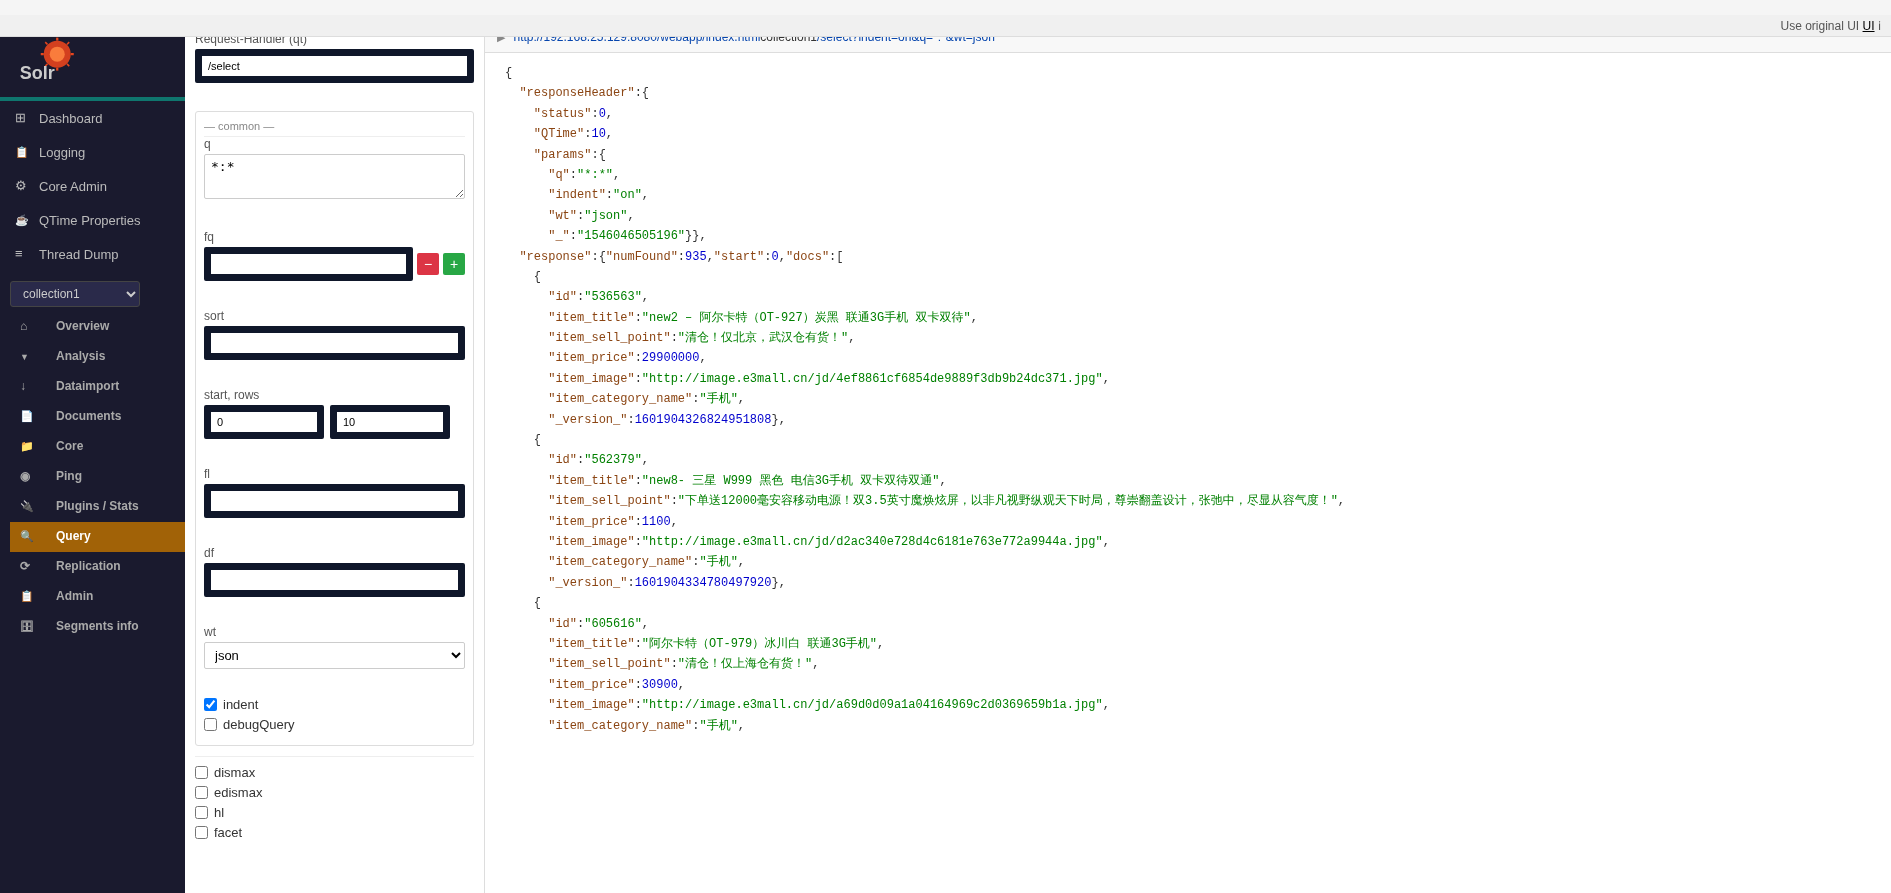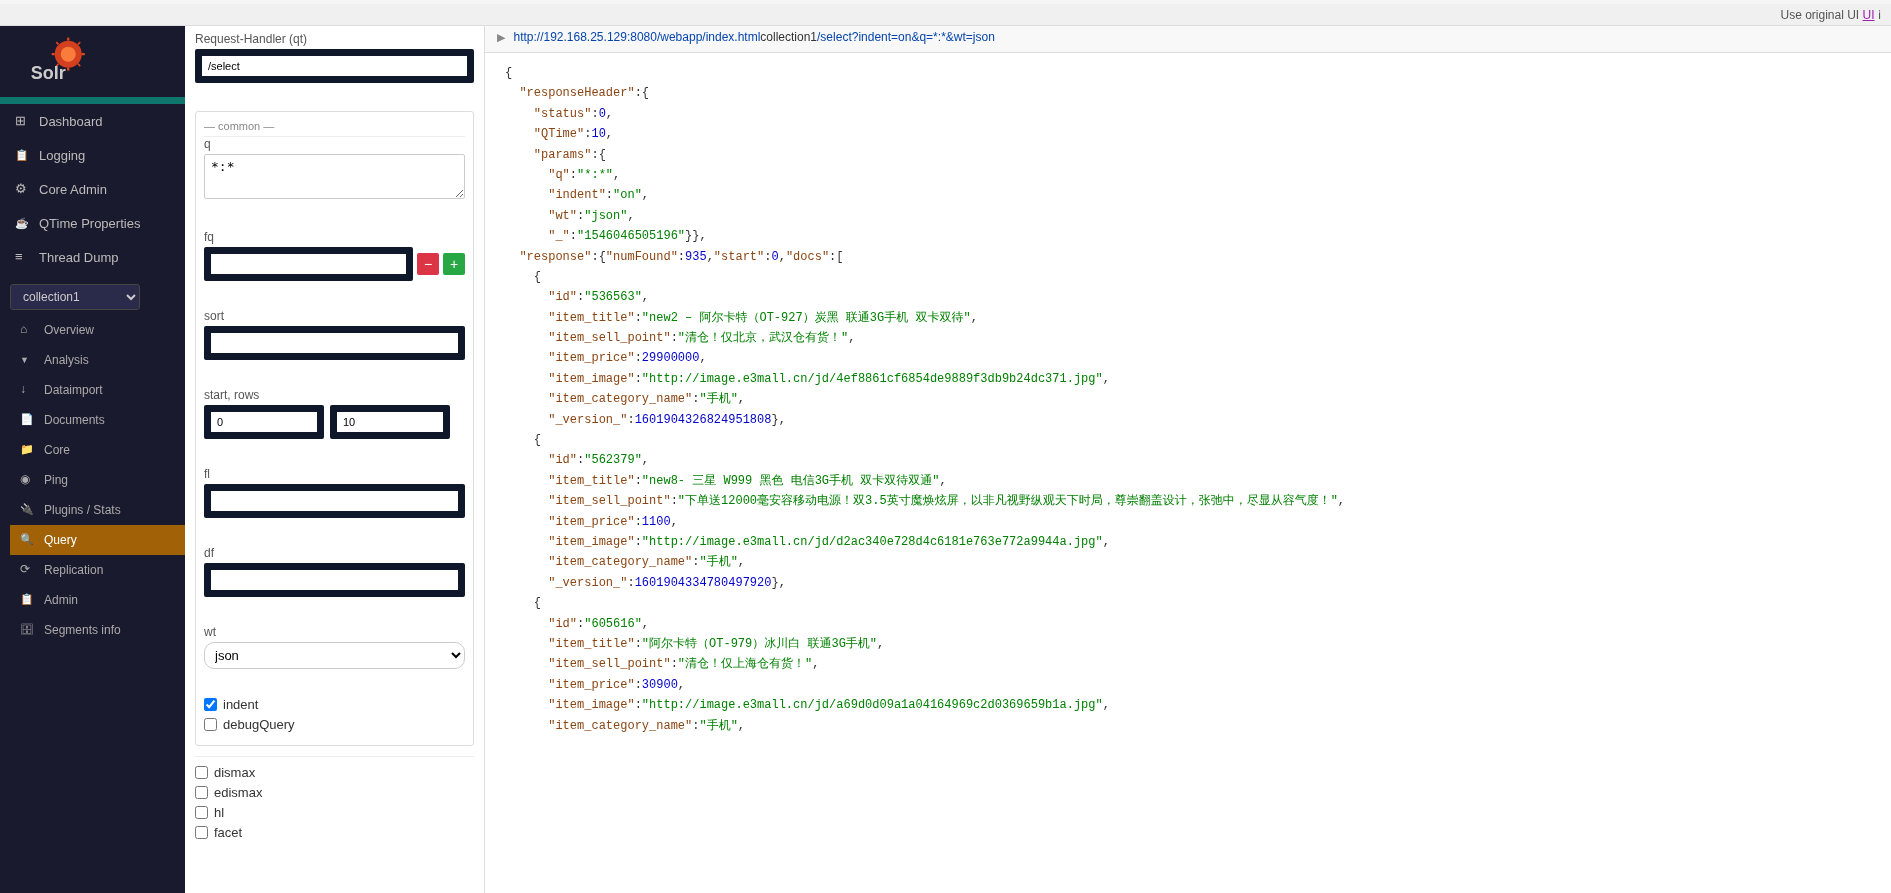--- a/index.html
+++ b/index.html
@@ -1,38 +1,38 @@
 <!DOCTYPE html>
 <html><head>
   <meta charset="utf-8">
   <style>
     * { box-sizing: border-box; margin: 0; padding: 0; }
     body { font-family: Arial, sans-serif; font-size: 13px; background: #f5f5f5; color: #333; height: 893px; overflow: hidden; }
 
     .top-bar {
-      position: fixed; top: 4px; right: 0; left: 0; height: 22px;
+      position: fixed; top: 15px; right: 0; left: 0; height: 22px;
       background: #f0f0f0; border-bottom: 1px solid #ddd;
       display: flex; align-items: center; justify-content: flex-end;
       padding: 0 10px; font-size: 12px; color: #555; z-index: 100;
     }
-    .top-bar a { color: #a21caf; text-decoration: underline; }
+    .top-bar a { color: #000000; text-decoration: underline; }
 
     .main-layout { display: flex; height: 893px; padding-top: 22px; }
 
     
     .sidebar {
       width: 185px; min-width: 185px;
       background: #1a1a2e; color: #ccc;
       display: flex; flex-direction: column;
       overflow-y: auto;
     }
     .logo-area {
-      padding: 15px 15px 10px 27px;
+      padding: 15px 15px 10px 16px;
       display: flex; align-items: center;
-      border-bottom: 7px solid #0f766e;
+      border-bottom: 4px solid #0f766e;
     }
     .logo-svg { width: 60px; height: 50px; }
     .nav-item {
       display: flex; align-items: center; gap: 8px;
       padding: 9px 15px; cursor: pointer; color: #bbb;
       font-size: 13px;
     }
     .nav-icon { width: 16px; height: 16px; display: inline-block; }
 
     .collection-selector {
@@ -40,22 +40,22 @@
       display: flex; align-items: center; gap: 4px;
     }
     .collection-select {
       background: #2a2a4a; color: #ccc; border: 1px solid #444;
       padding: 4px 8px; width: 130px; cursor: pointer;
       font-size: 12px; border-radius: 3px;
     }
 
     .sub-nav { padding-left: 10px; }
     .sub-nav-item {
-      display: flex; align-items: center; gap: 8px;
-      padding: 7px 10px; cursor: pointer; color: #aaa; font-size: 12px;
+      display: flex; gap: 20px;
+      padding: 7px 10px; cursor: pointer; color: #aaa; font-size: 12px; font-weight: bold;
     }
     .sub-nav-item.active { color: #fff; background: #a16207; }
 
     
     .middle-panel {
       width: 300px; min-width: 300px;
       background: #fff; border-right: 1px solid #ddd;
       overflow-y: auto; padding: 10px;
     }
     .field-group { margin-bottom: 28px; }
@@ -86,21 +86,21 @@
     .btn-plus {
       background: #28a745; color: #fff; border: none; width: 22px; height: 22px;
       cursor: pointer; border-radius: 2px; font-size: 14px; line-height: 1;
     }
 
     .start-rows { display: flex; gap: 6px; }
     .start-rows .field-input { width: 100px; }
 
     .wt-select {
       width: 100%; border: 1px solid #ccc; padding: 4px 6px;
-      font-size: 13px; border-radius: 10px; background: #fff;
+      font-size: 13px; border-radius: 2px; background: #fff;
     }
 
     .checkbox-row {
       display: flex; align-items: center; gap: 6px;
       margin-bottom: 5px; font-size: 13px;
     }
     .checkbox-row input[type=checkbox] { width: 13px; height: 13px; }
 
     .section-divider { border-top: 1px solid #eee; margin: 8px 0; }
 

